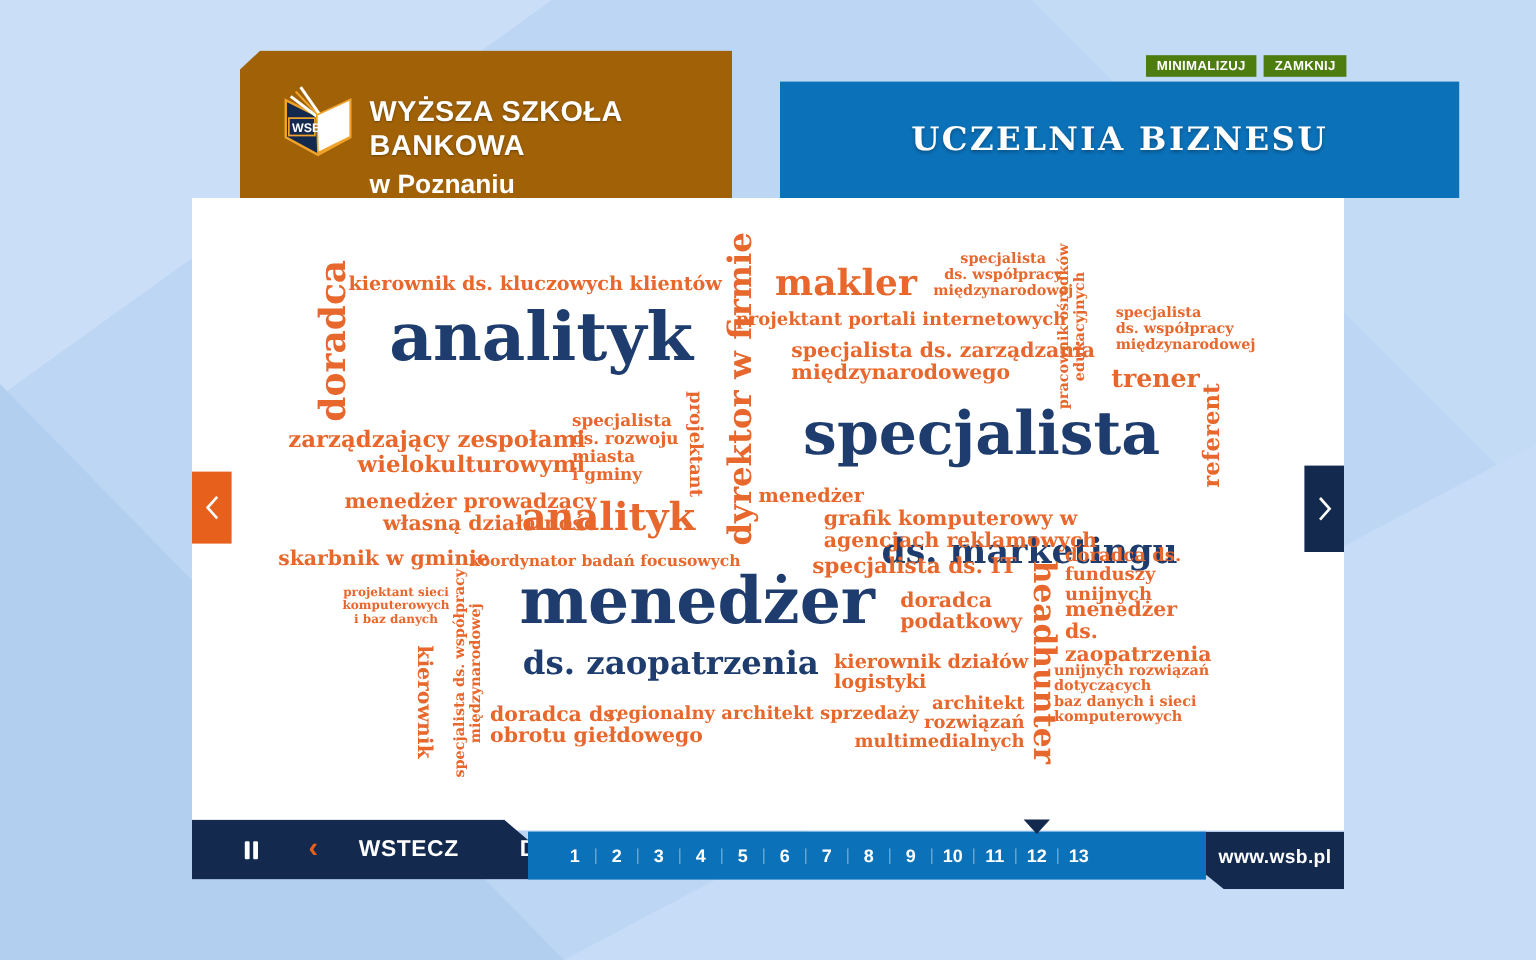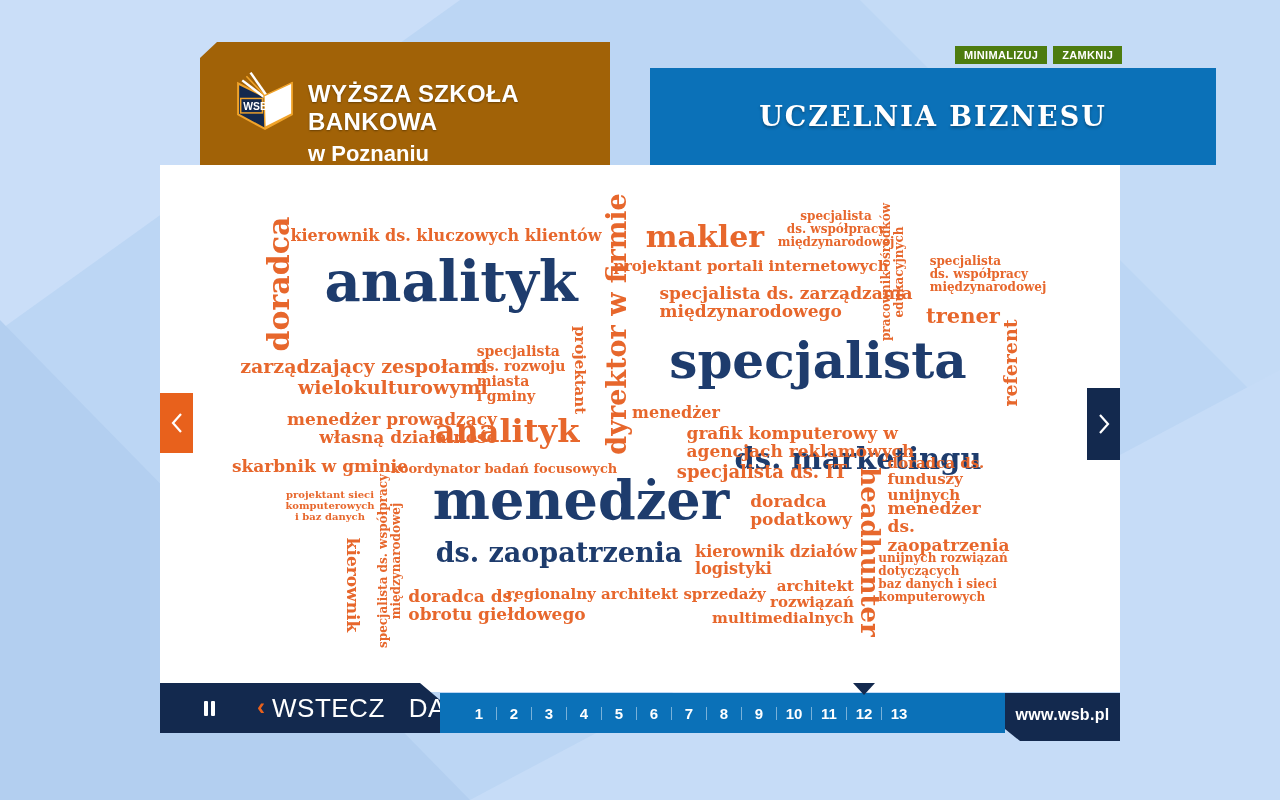--- a/index.html
+++ b/index.html
@@ -35,21 +35,21 @@
   .arrow-right{position:absolute;left:1087px;top:388px;width:33px;height:72px;background:#13294e;
     display:flex;align-items:center;justify-content:center;cursor:pointer;}
 
   
   .foot-navy{position:absolute;left:160px;top:683px;width:280px;height:50px;background:#13294e;
     clip-path:polygon(0 0,260px 0,280px 17px,280px 50px,0 50px);
     display:flex;align-items:center;color:#fff;}
   .pause{display:flex;gap:3px;margin-left:44px;cursor:pointer;}
   .pause i{display:block;width:4px;height:15px;background:#fff;border-radius:1px;}
   .nav-chevron{color:#e8611c;font-size:24px;font-weight:700;line-height:0;position:relative;top:-1px;}
-  .nav-label{font-size:26px;font-weight:400;letter-spacing:.5px;cursor:pointer;}
+  .nav-label{font-size:19px;font-weight:700;letter-spacing:.5px;cursor:pointer;margin-left:27px;}
   .nav-sep{width:1px;height:18px;background:#3d5f94;margin:0 12px;}
   .foot-back{display:flex;align-items:center;gap:7px;margin-left:42px;}
   .foot-next{display:flex;align-items:center;gap:7px;}
 
   .pagination{position:absolute;left:440px;top:693px;width:565px;height:40px;background:#0b71b8;
     display:flex;align-items:center;padding-left:28px;box-sizing:border-box;}
   .pg-num{width:22px;text-align:center;color:#fff;font-size:15px;font-weight:700;cursor:pointer;position:relative;}
   .pg-sep{width:1px;height:13px;background:rgba(255,255,255,.45);margin:0 6px;}
   .pg-marker{position:absolute;left:50%;transform:translateX(-50%);top:-22px;width:0;height:0;
     border-left:11px solid transparent;border-right:11px solid transparent;border-top:12px solid #13294e;}

